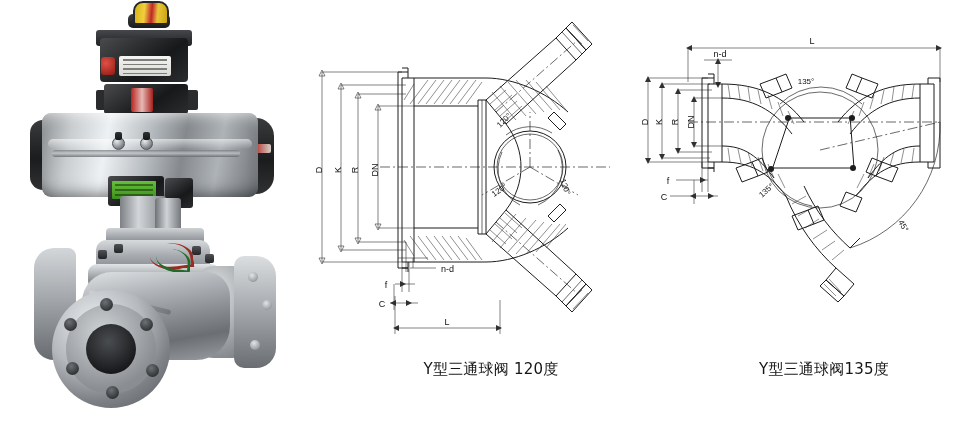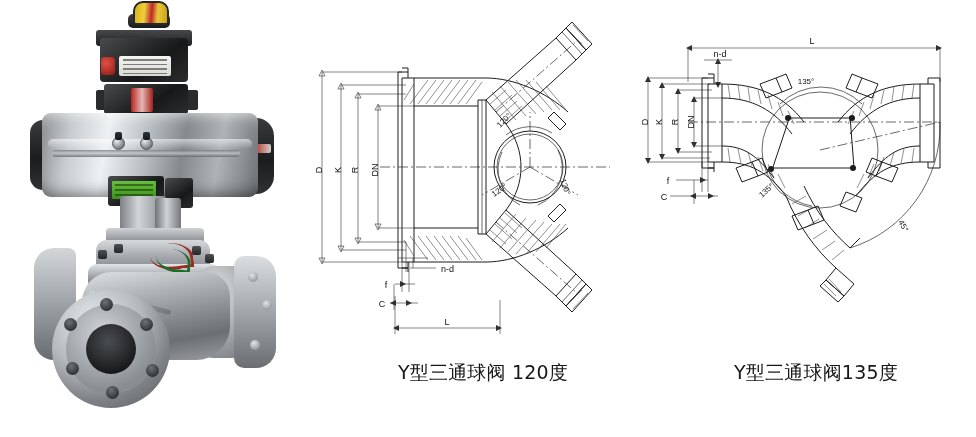--- a/index.html
+++ b/index.html
@@ -6,23 +6,23 @@
   html,body{margin:0;padding:0;background:#ffffff;}
   body{width:976px;height:437px;overflow:hidden;font-family:"Liberation Sans",sans-serif;color:#111;}
   .page{position:relative;width:976px;height:437px;background:#fff;}
 
   
   .panel{position:absolute;}
   #photo-panel{left:0;top:0;width:310px;height:437px;}
   #dwg120-panel{left:310px;top:0;width:330px;height:437px;}
   #dwg135-panel{left:640px;top:0;width:336px;height:437px;}
 
-  .caption{position:absolute;left:8px;width:100%;text-align:center;
+  .caption{position:absolute;left:16px;width:100%;text-align:center;
            font-family:"DejaVu Sans","Liberation Sans",sans-serif;
-           font-size:19px;color:#161616;letter-spacing:.2px;white-space:nowrap;}
+           font-size:15px;color:#161616;letter-spacing:.2px;white-space:nowrap;}
   #cap120{top:360px;}
   #cap135{top:360px;}
 
   
   .ph{position:absolute;}
   .metal{
     background:linear-gradient(100deg,#8e9194 0%,#c9cdd0 14%,#eef1f3 30%,#b9bec2 48%,
               #85898d 64%,#aeb3b7 80%,#6e7276 100%);
   }
   .dark{background:linear-gradient(180deg,#3a3b3d 0%,#1b1c1e 55%,#303133 100%);}

